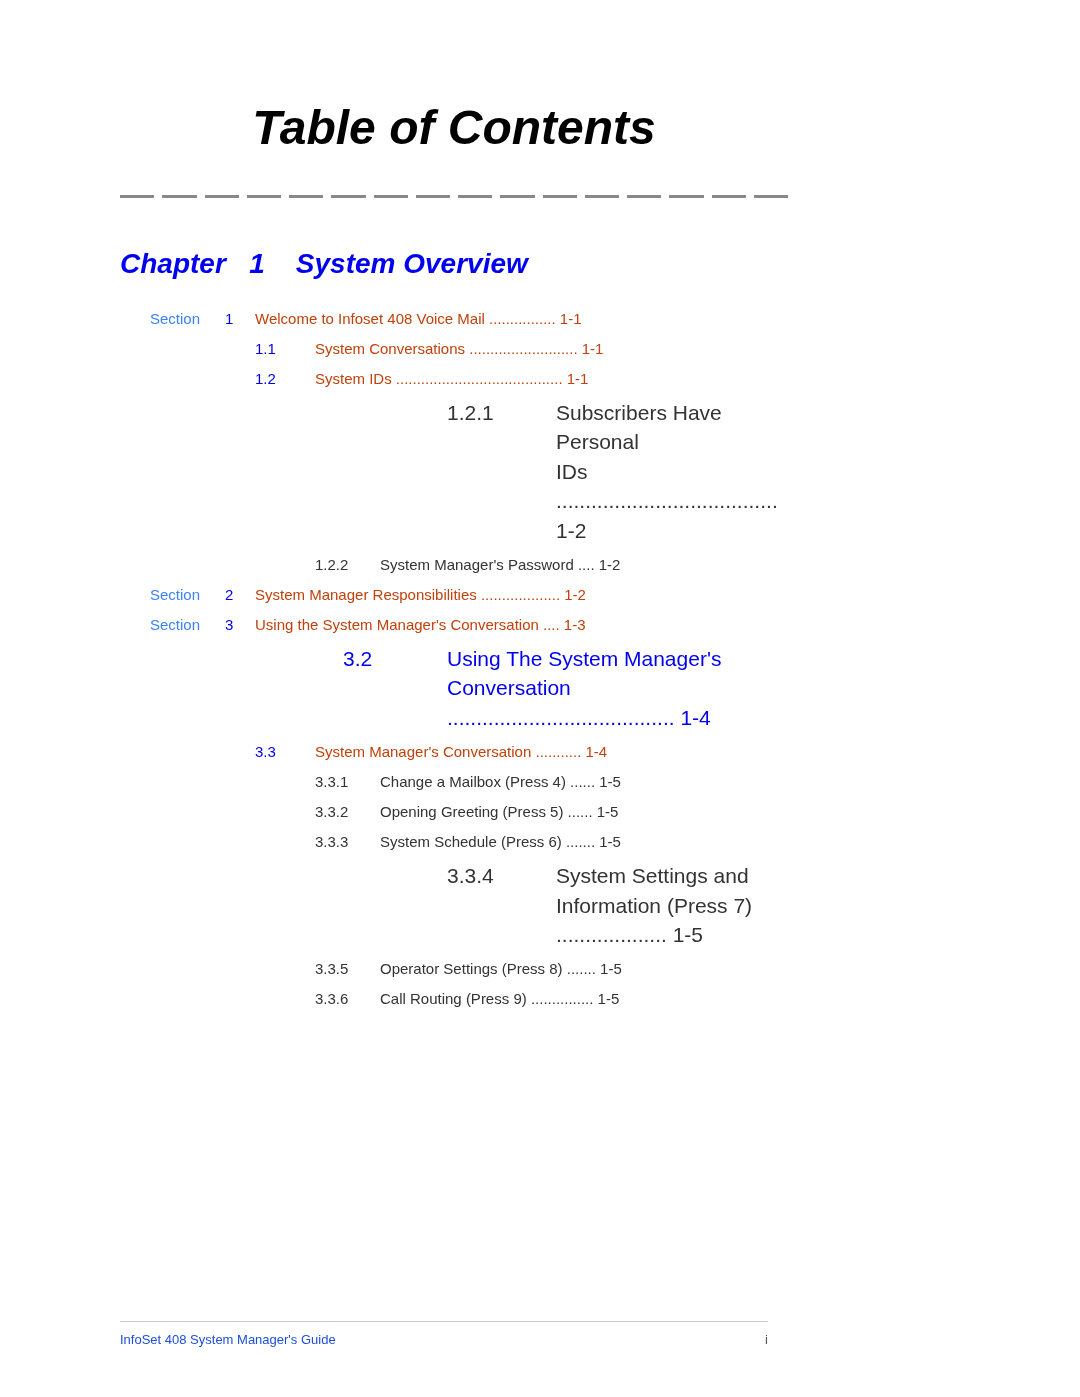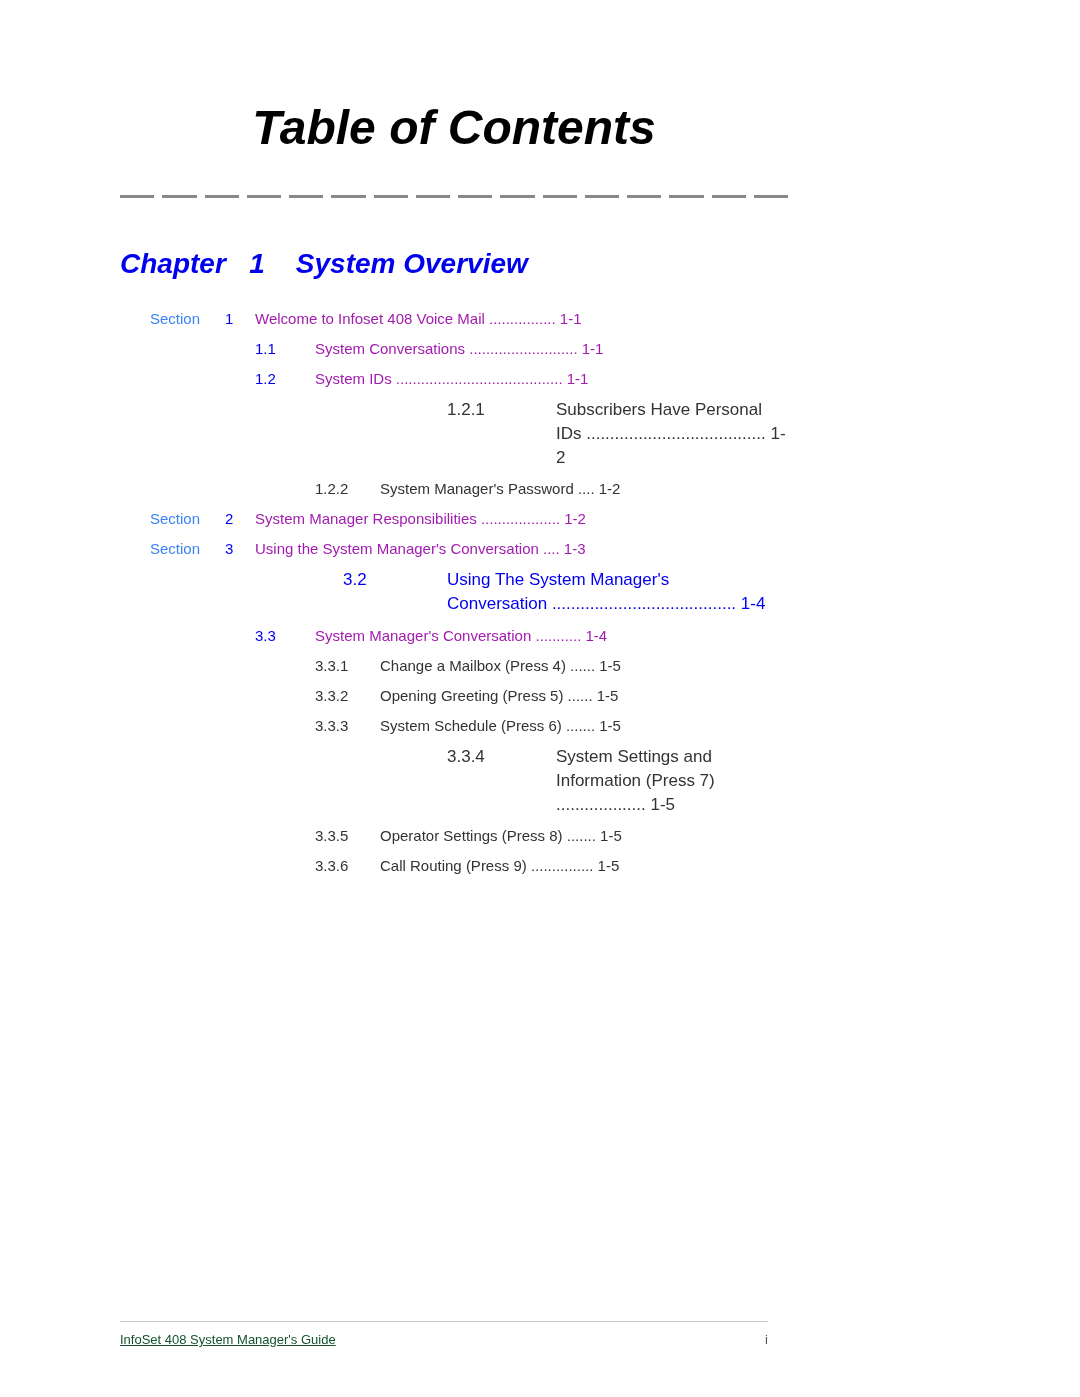--- a/index.html
+++ b/index.html
@@ -64,22 +64,21 @@
       right: 120px;
       border-top: 1px solid #cccccc;
       padding-top: 10px;
       display: flex;
       justify-content: space-between;
       align-items: center;
     }
 
     .footer-left {
       font-size: 13px;
-      color: #14532d;
-      text-decoration: underline;
+      color: #1d4ed8;
     }
 
     .footer-right {
       font-size: 13px;
       color: #555555;
     }
 
     .toc-body {
       margin-left: 30px;
     }
@@ -111,21 +110,21 @@
     }
 
     .col-sub2 {
       width: 65px;
       color: #333333;
       flex-shrink: 0;
     }
 
     .col-text-blue {
       flex: 1;
-      color: #a21caf;
+      color: #c2410c;
     }
 
     .col-text-dark {
       flex: 1;
       color: #333333;
     }
 
     .spacer-section {
       width: 75px;
       flex-shrink: 0;
@@ -138,21 +137,21 @@
 
     .spacer-sub1 {
       width: 60px;
       flex-shrink: 0;
     }
 
     .multi-row {
       display: flex;
       align-items: flex-start;
       margin-bottom: 9px;
-      font-size: 17px;
+      font-size: 21px;
       line-height: 1.4;
       gap: 44px;
     }
 
     .multi-text-wrap {
       flex: 1;
       color: #0000ee;
     }
 
     .multi-text-wrap-dark {

